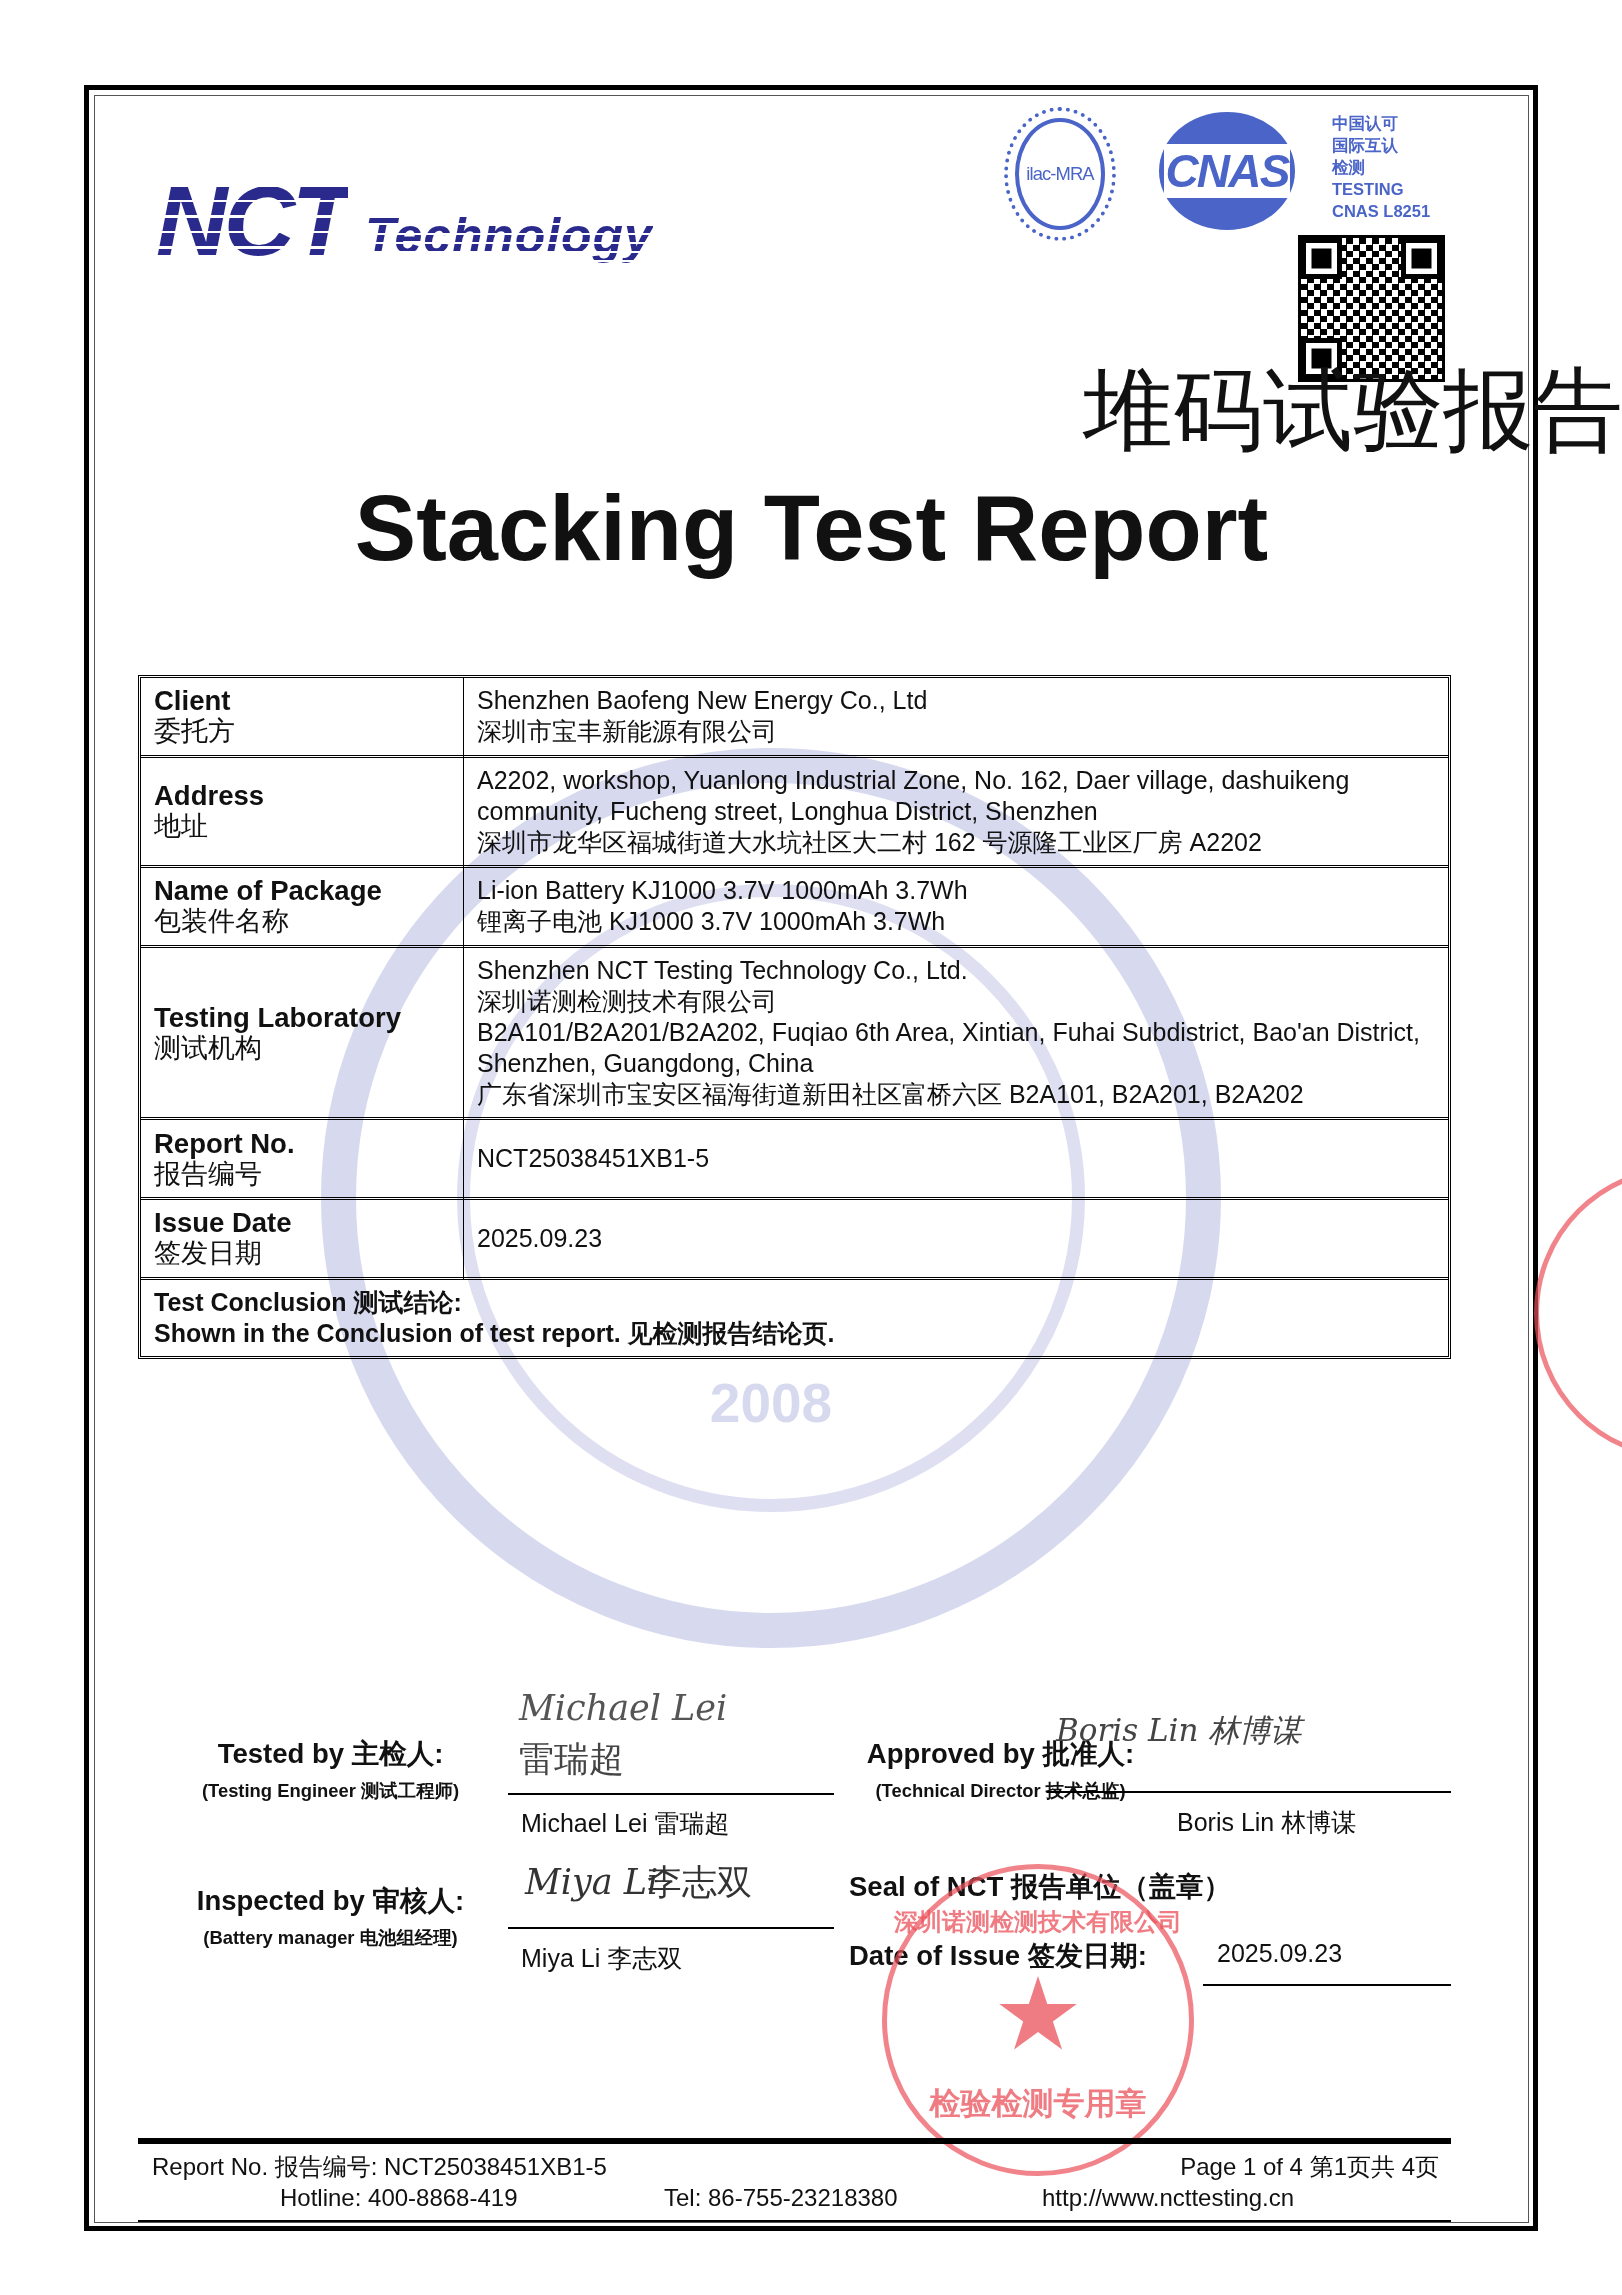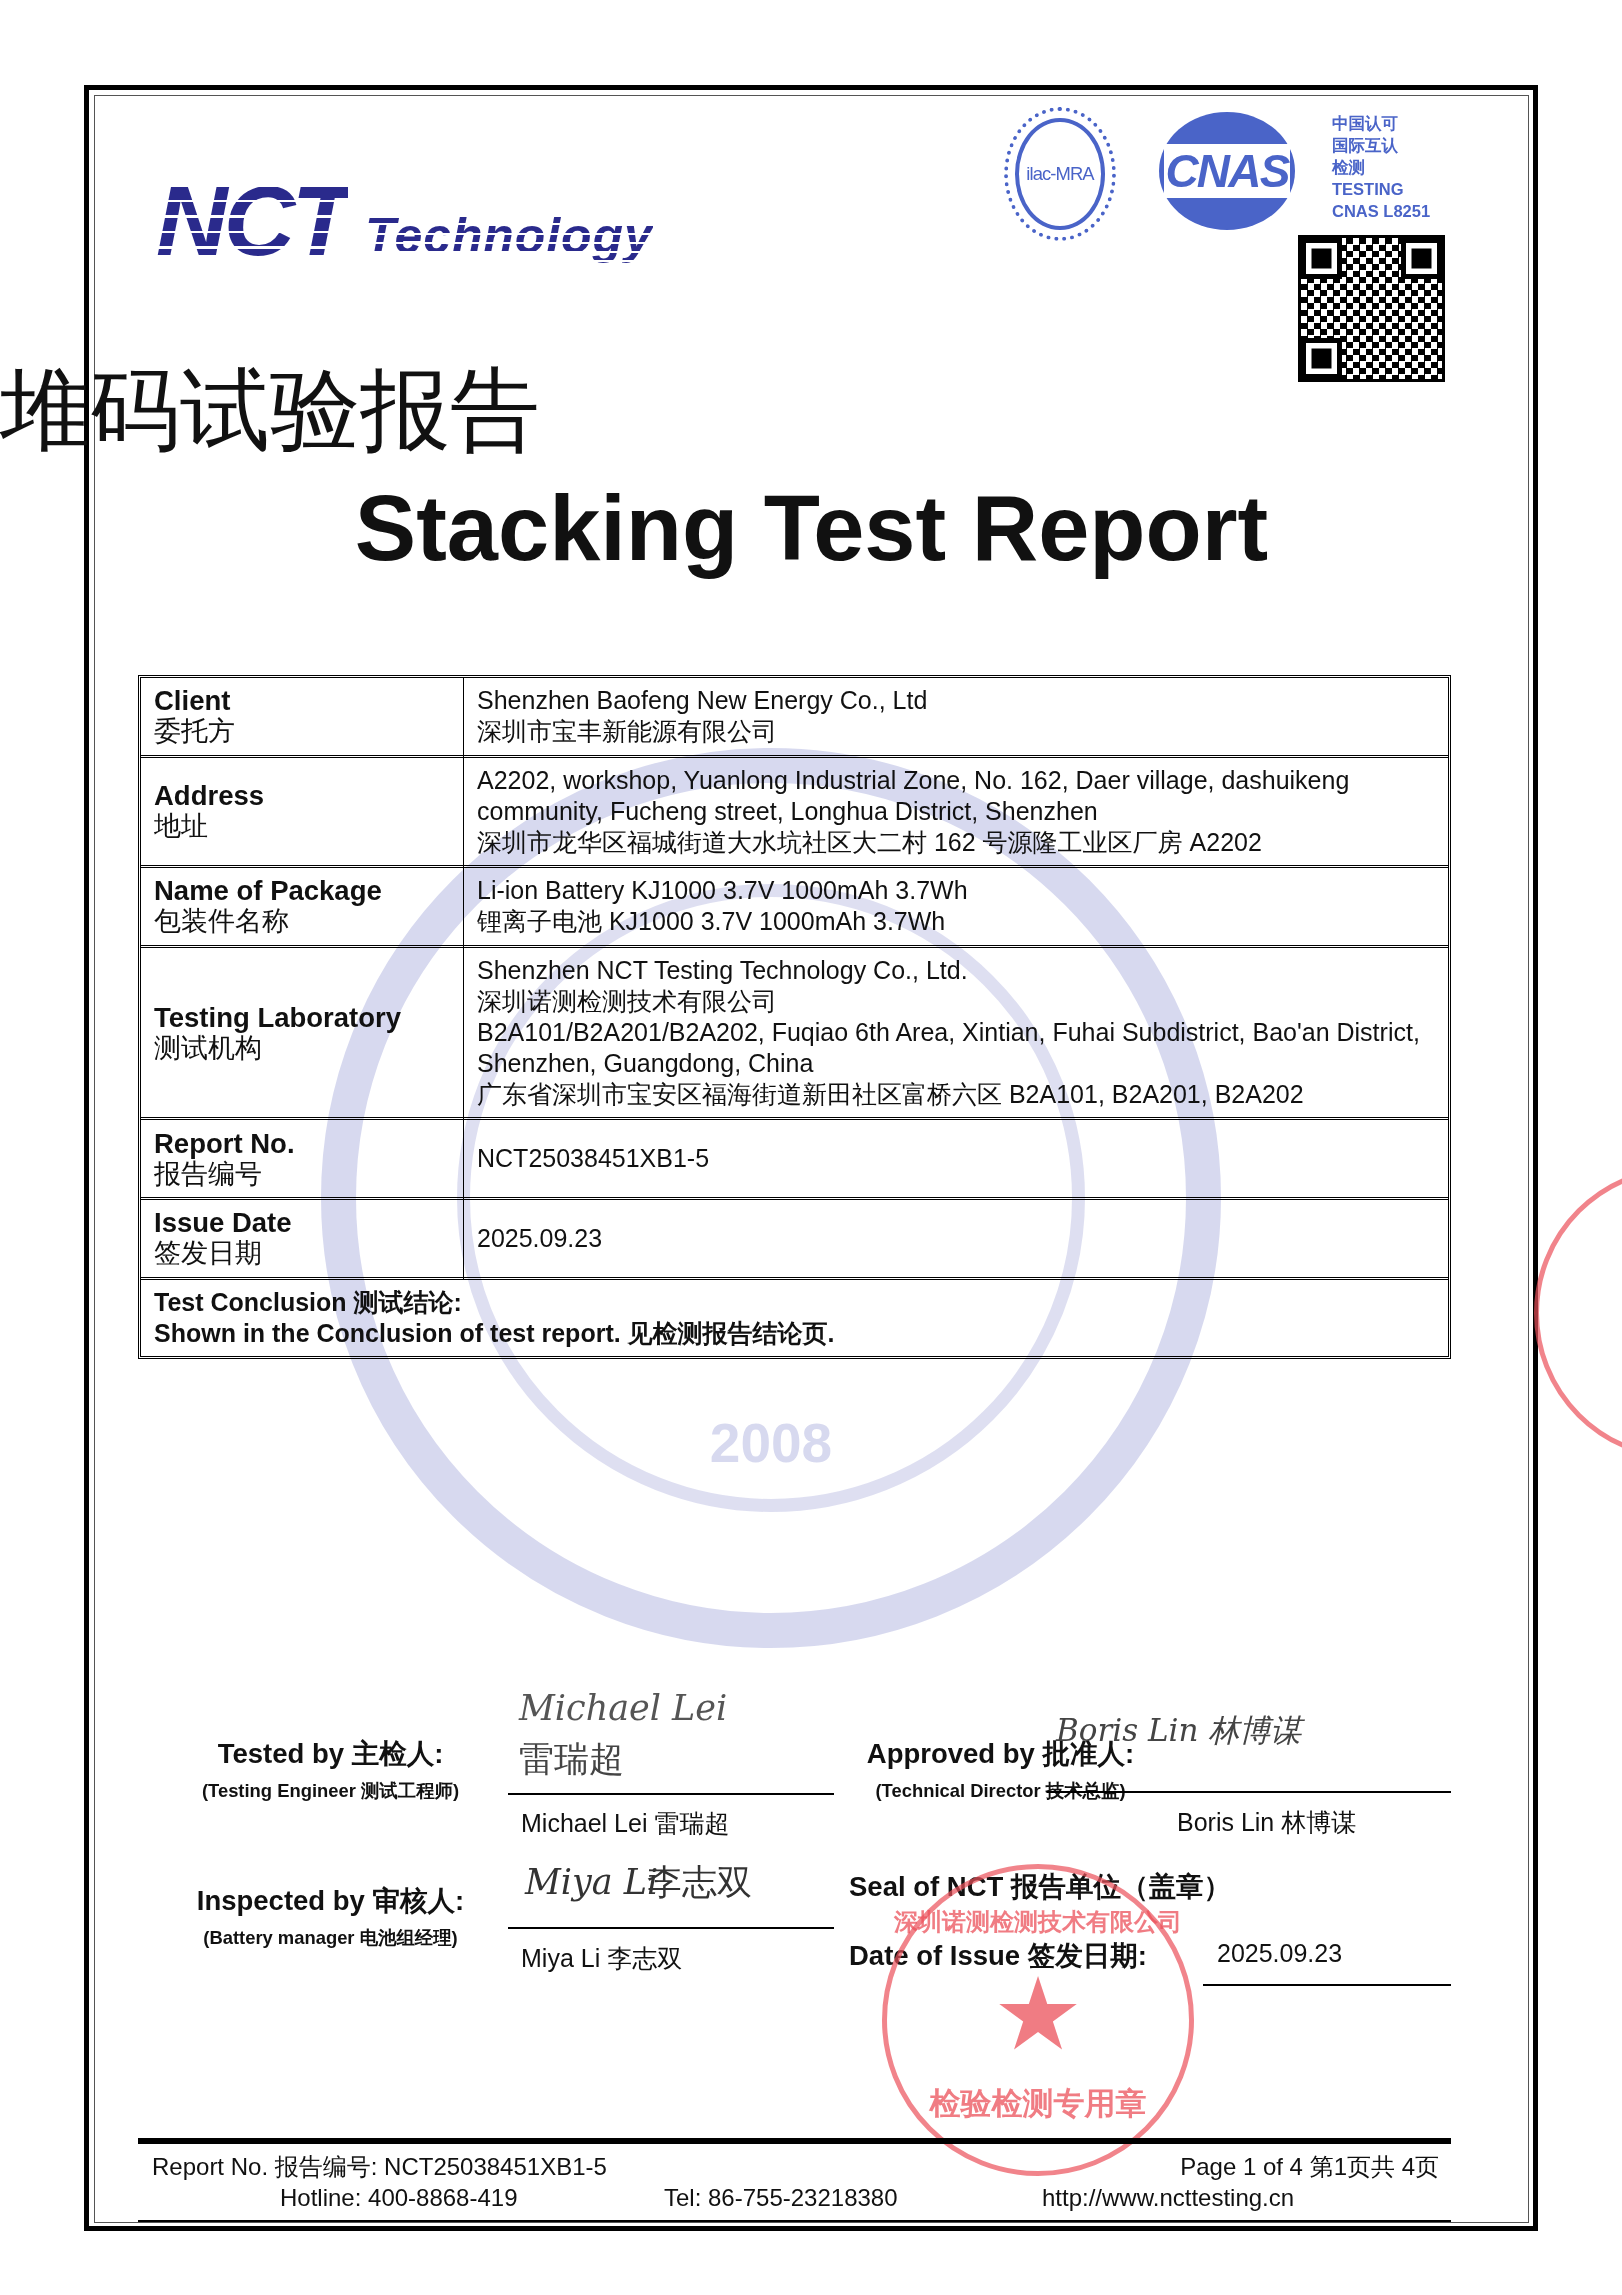--- a/index.html
+++ b/index.html
@@ -18,26 +18,26 @@
   .ilac-text { position:relative; background:#fff; color:#4a64c8; font-weight:normal; font-size:18.4px; letter-spacing:-0.9px; padding:1.8px 0; }
   .cnas { position:absolute; left:1159px; top:112px; width:136px; height:118px; border-radius:50%; background:#4a64c8; display:flex; align-items:center; justify-content:center; }
   .cnas span { background:#fff; color:#4a64c8; font-weight:bold; font-style:italic; font-size:46px; padding:0 1.8px; letter-spacing:-1.8px; }
   .cnas-side { position:absolute; left:1332px; top:112px; color:#4a64c8; font-weight:bold; font-size:16.5px; line-height:22px; }
   .qr { position:absolute; left:1298px; top:235px; width:147px; height:147px; background:
       repeating-conic-gradient(#000 0 25%, #fff 0 50%) 0 0/13px 13px; border:3.7px solid #000; box-sizing:border-box; }
   .qr::before, .qr::after { content:""; position:absolute; width:31px; height:31px; border:5.5px solid #000; background:#fff; box-shadow: inset 0 0 0 5.5px #fff, inset 0 0 0 18.4px #000; }
   .qr::before { left:0; top:0; } .qr::after { right:0; top:0; }
   .qr .corner { position:absolute; left:0; bottom:0; width:31px; height:31px; border:5.5px solid #000; background:#fff; box-shadow: inset 0 0 0 5.5px #fff, inset 0 0 0 18.4px #000; }
 
-  .title-cn { position:absolute; left:0; width:1623px; top:360px; text-align:left; font-family:"DejaVu Serif", serif; font-size:90px; line-height:1.1; }
+  .title-cn { position:absolute; left:0; width:1623px; top:360px; text-align:right; font-family:"DejaVu Serif", serif; font-size:90px; line-height:1.1; }
   .title-en { position:absolute; left:0; width:1623px; top:478px; text-align:center; font-size:92px; font-weight:bold; line-height:1.1; }
 
   .watermark { position:absolute; left:321px; top:748px; width:900px; height:900px; border-radius:50%; border:35px solid rgba(74,80,180,0.22); box-sizing:border-box; pointer-events:none; }
   .watermark .inner { position:absolute; inset:101px; border-radius:50%; border:13px solid rgba(74,80,180,0.18); }
-  .watermark .yr { position:absolute; left:0; right:0; top:588px; text-align:center; color:rgba(74,80,180,0.22); font-size:55px; font-weight:bold;margin-top:40px; }
+  .watermark .yr { position:absolute; left:0; right:0; top:588px; text-align:center; color:rgba(74,80,180,0.22); font-size:55px; font-weight:bold; }
 
   table.info { position:absolute; left:138px; top:675px; width:1313px; border-collapse:separate; border-spacing:0; border:3.7px double #000; }
   table.info td { border-bottom:3.7px double #000; padding:7.3px 13px; vertical-align:middle; font-size:25px; line-height:31px; }
   table.info tr:last-child td { border-bottom:none; }
   table.info td.lbl { width:296px; border-right:1.8px solid #000; }
   .lbl-en { font-weight:bold; font-size:27.5px; }
   .lbl-cn { font-size:27px; }
   .val { font-size:24px; line-height:31px; }
   .conclusion { font-weight:bold; font-size:27.5px; line-height:44px; }
 

